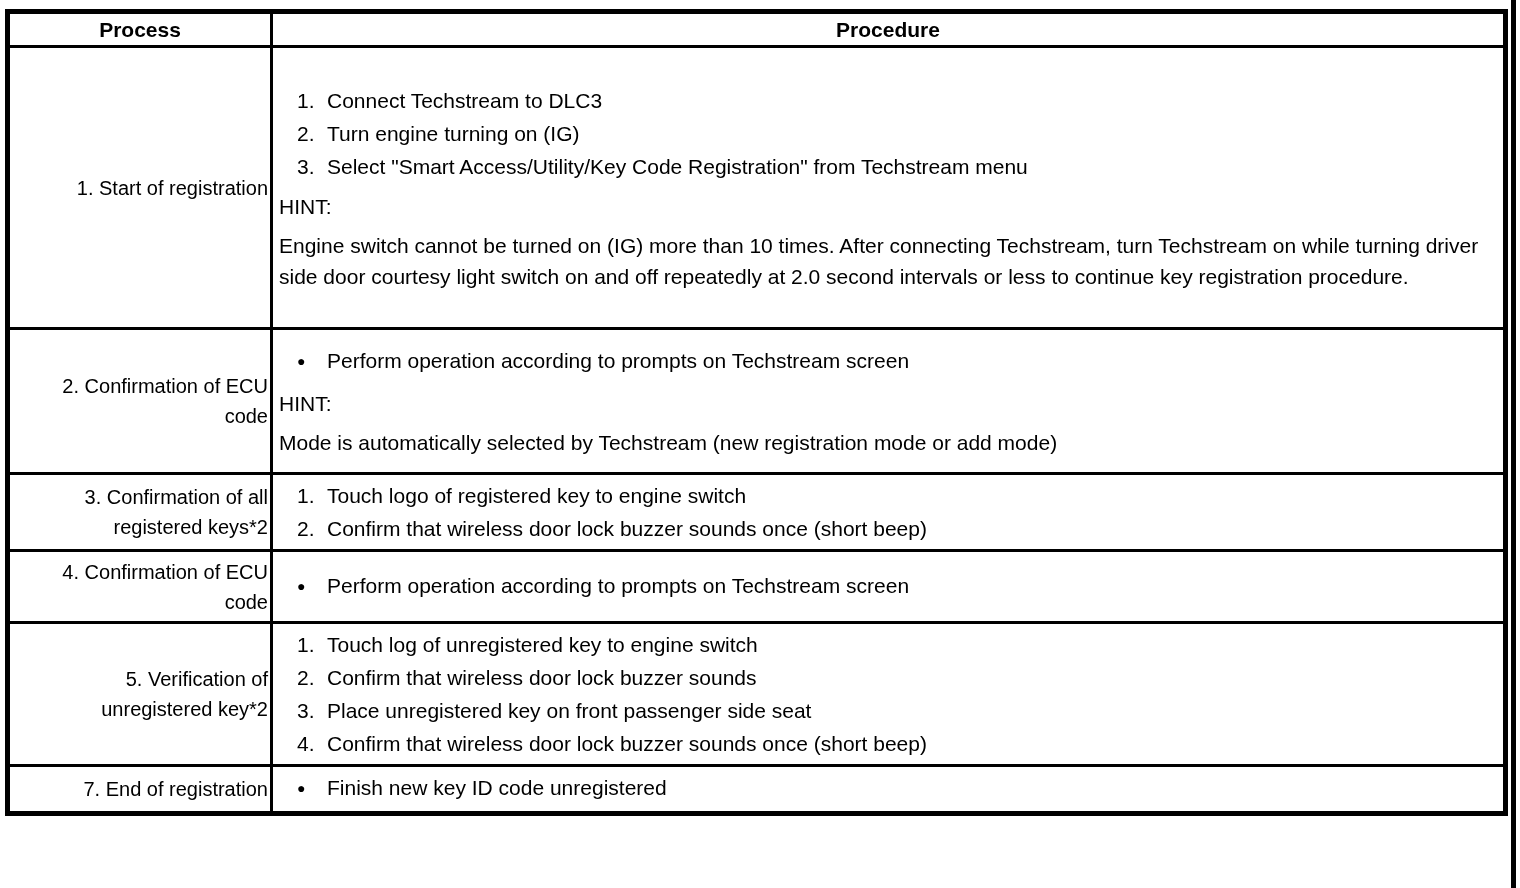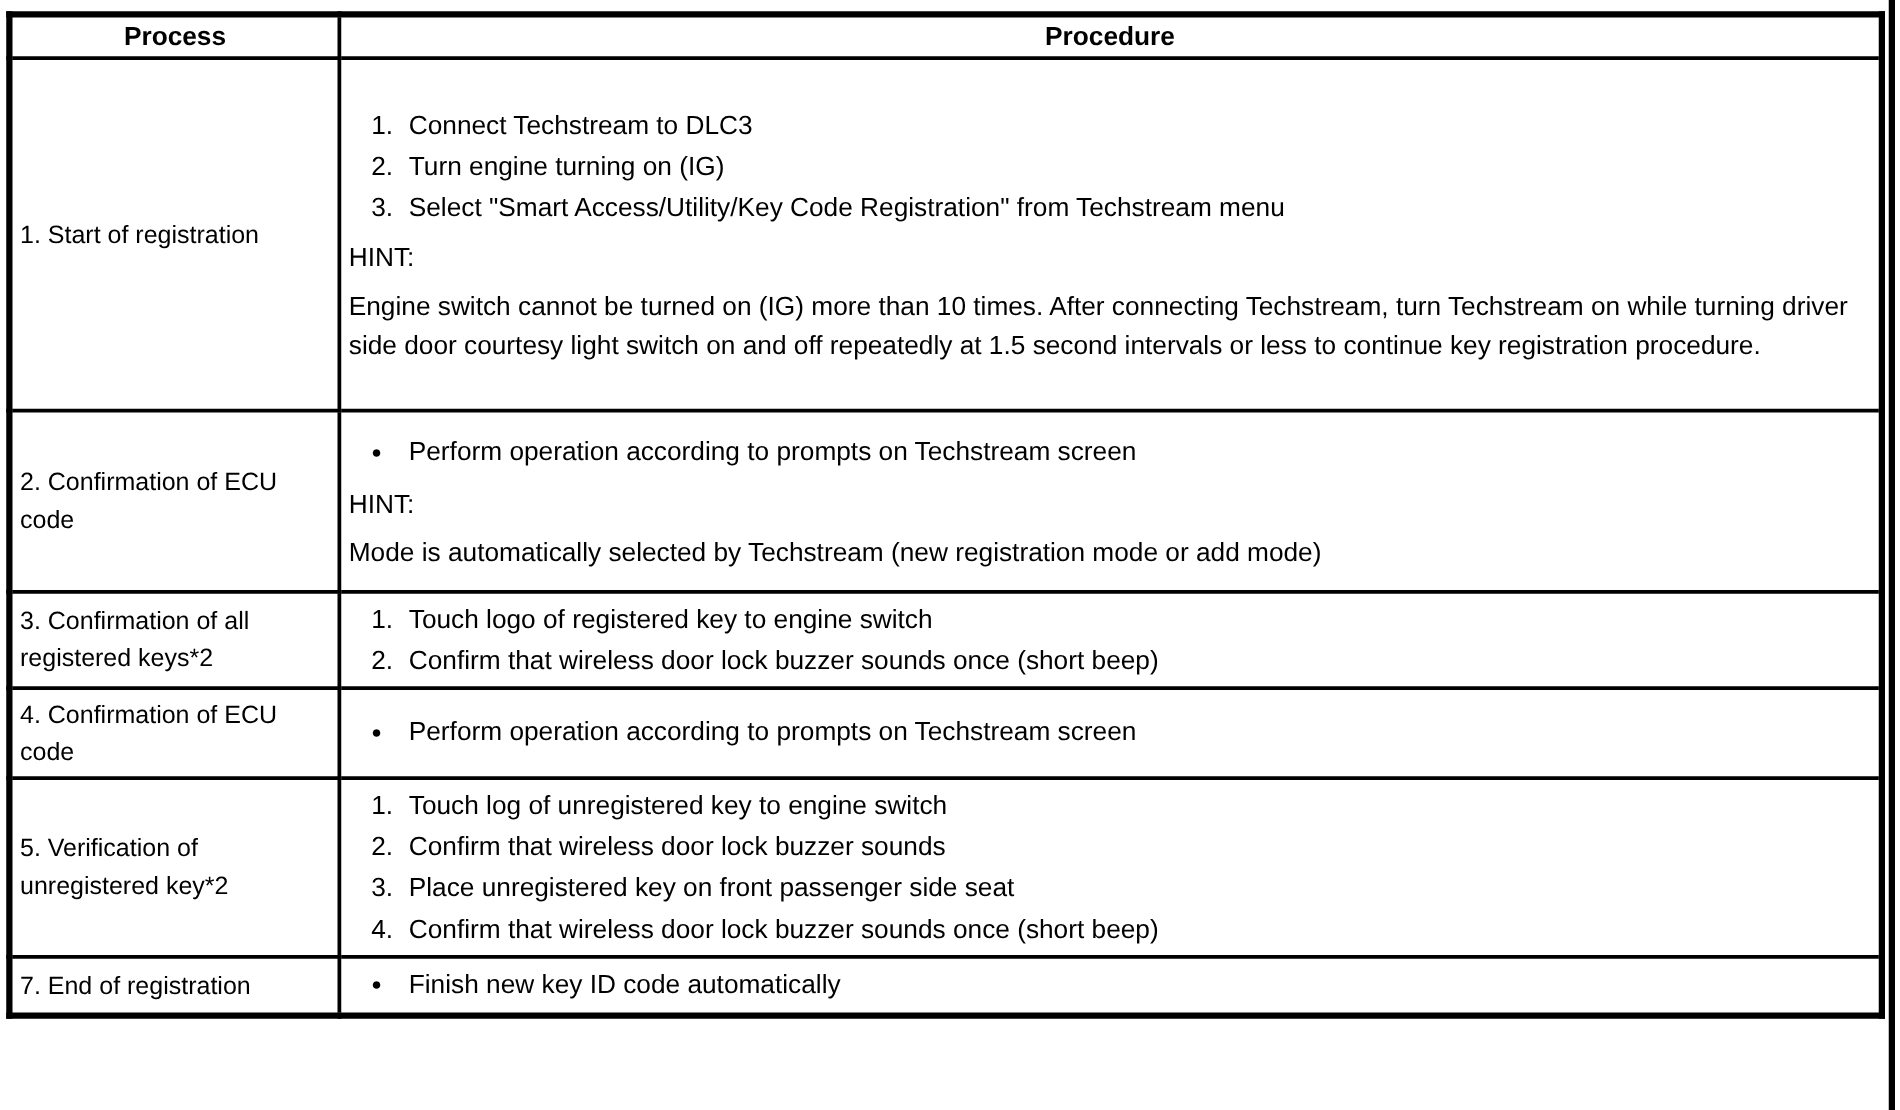--- a/index.html
+++ b/index.html
@@ -43,21 +43,21 @@
   th.hdr {
     height: 31px;
     font-size: 21px;
     font-weight: bold;
     text-align: center;
   }
   td.proc-cell {
     padding: 2px 2px 2px 6px;
     font-size: 20px;
     line-height: 30px;
-    text-align: left;
+    text-align: right;
   }
   td.steps-cell {
     padding: 4px 8px 4px 6px;
     font-size: 21px;
   }
   .r1 { height: 282px; }
   .r2 { height: 145px; }
   .r3 { height: 70px; }
   .r4 { height: 72px; }
   .r5 { height: 137px; }
@@ -109,21 +109,21 @@
           <div class="li">
             <span class="marker">2.</span>
             <span>Turn engine turning on (IG)</span>
           </div>
           <div class="li">
             <span class="marker">3.</span>
             <span>Select "Smart Access/Utility/Key Code Registration" from Techstream menu</span>
           </div>
         </div>
         <div class="block hint-label">HINT:</div>
-        <div class="block hint-text">Engine switch cannot be turned on (IG) more than 10 times. After connecting Techstream, turn Techstream on while turning driver side door courtesy light switch on and off repeatedly at 1.5 second intervals or less to continue key registration procedure.</div>
+        <div class="block hint-text">Engine switch cannot be turned on (IG) more than 10 times. After connecting Techstream, turn Techstream on while turning driver side door courtesy light switch on and off repeatedly at 2.0 second intervals or less to continue key registration procedure.</div>
       </td>
     </tr>
 
     <tr class="r2">
       <td class="proc-cell">2. Confirmation of ECU code</td>
       <td class="steps-cell">
         <div class="block">
           <div class="li">
             <span class="marker"><span class="bullet">●</span></span>
             <span>Perform operation according to prompts on Techstream screen</span>
@@ -186,21 +186,21 @@
       </td>
     </tr>
 
 
     <tr class="r7">
       <td class="proc-cell">7. End of registration</td>
       <td class="steps-cell">
         <div class="block">
           <div class="li">
             <span class="marker"><span class="bullet">●</span></span>
-            <span>Finish new key ID code automatically</span>
+            <span>Finish new key ID code unregistered</span>
           </div>
         </div>
       </td>
     </tr>
 
   </tbody>
     </table>
 
   <div class="scan-edge"></div>
 </div>

